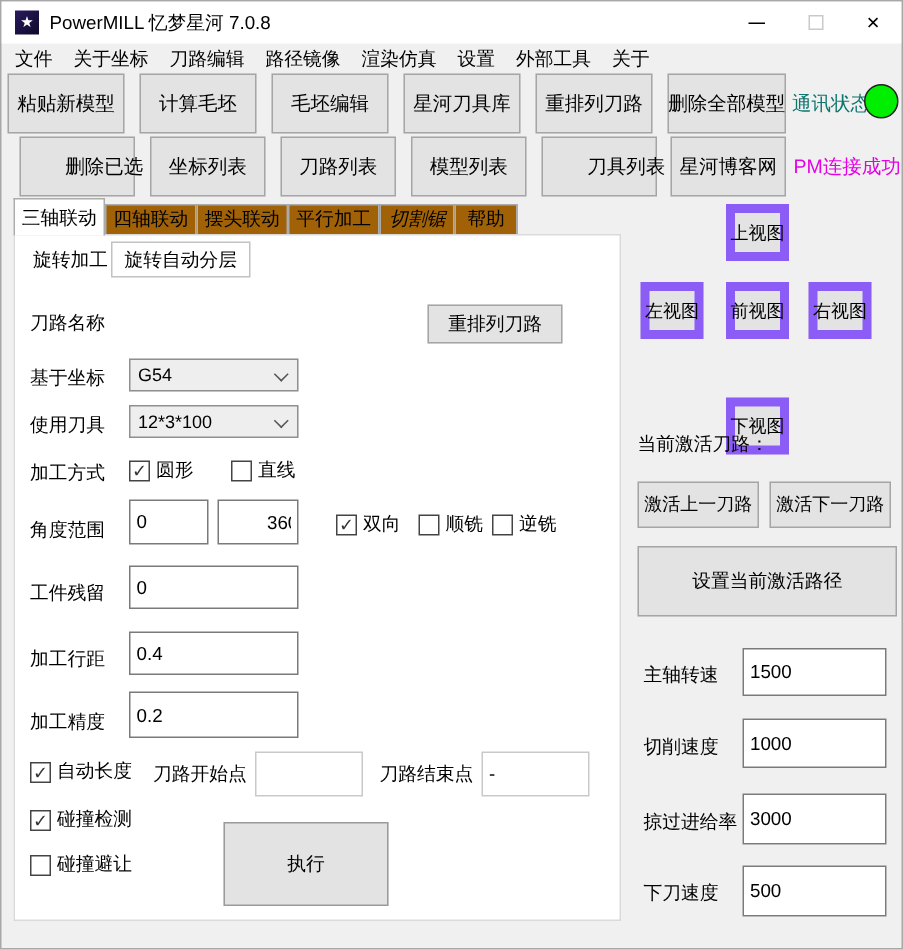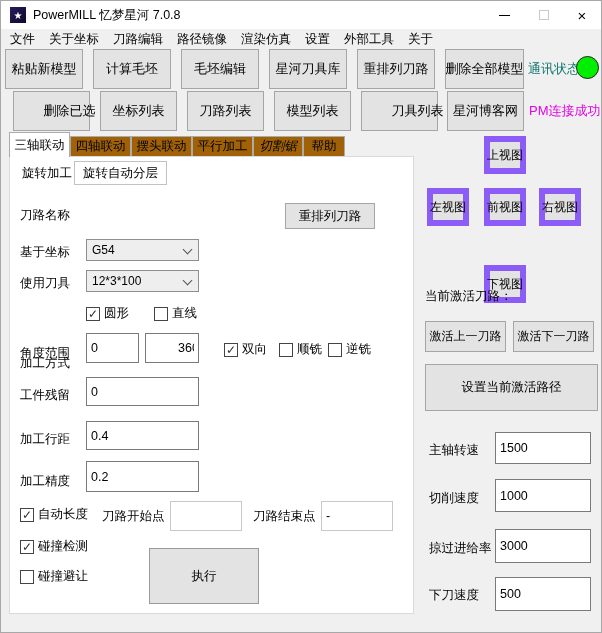--- a/index.html
+++ b/index.html
@@ -127,21 +127,21 @@
     <span>G54</span>
     <span class="chev"></span>
   </div>
 
   <span class="lbl" style="left:10px;top:118px;">使用刀具</span>
   <div class="combo" style="left:76px;top:113px;width:113px;">
     <span>12*3*100</span>
     <span class="chev"></span>
   </div>
 
-  <span class="lbl" style="left:10px;top:150px;margin-top:48px;">加工方式</span>
+  <span class="lbl" style="left:10px;top:150px;">加工方式</span>
   <span class="cbrow" style="left:76px;top:148px;">
     <span class="cbbox">✓</span>
     <span>圆形</span>
   </span>
   <span class="cbrow" style="left:144px;top:148px;">
     <span class="cbbox"></span>
     <span>直线</span>
   </span>
 
   <span class="lbl" style="left:10px;top:188px;">角度范围</span>

